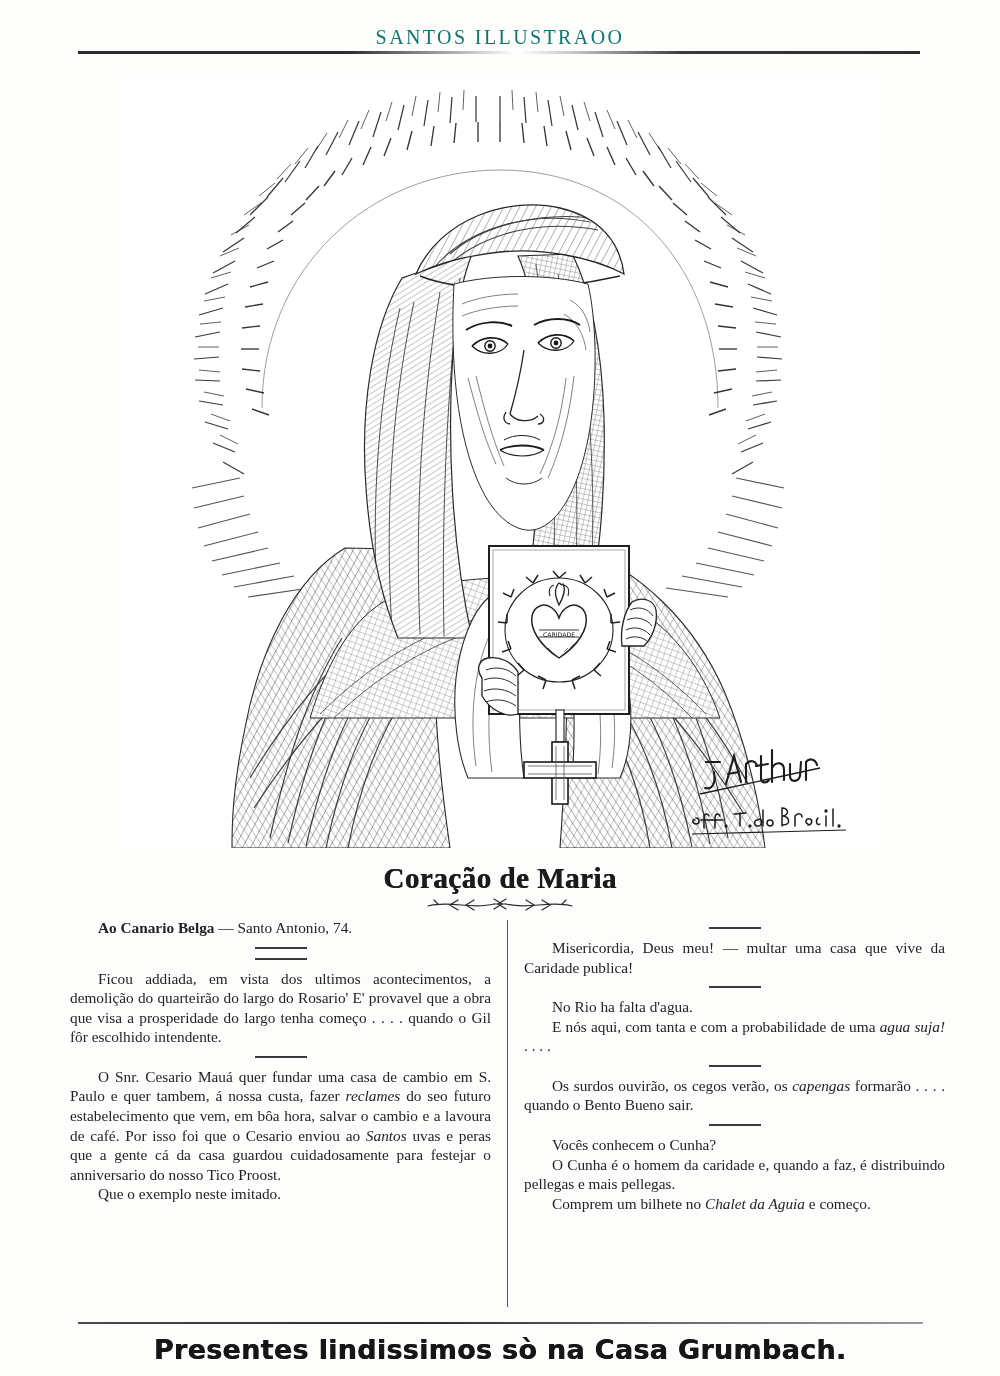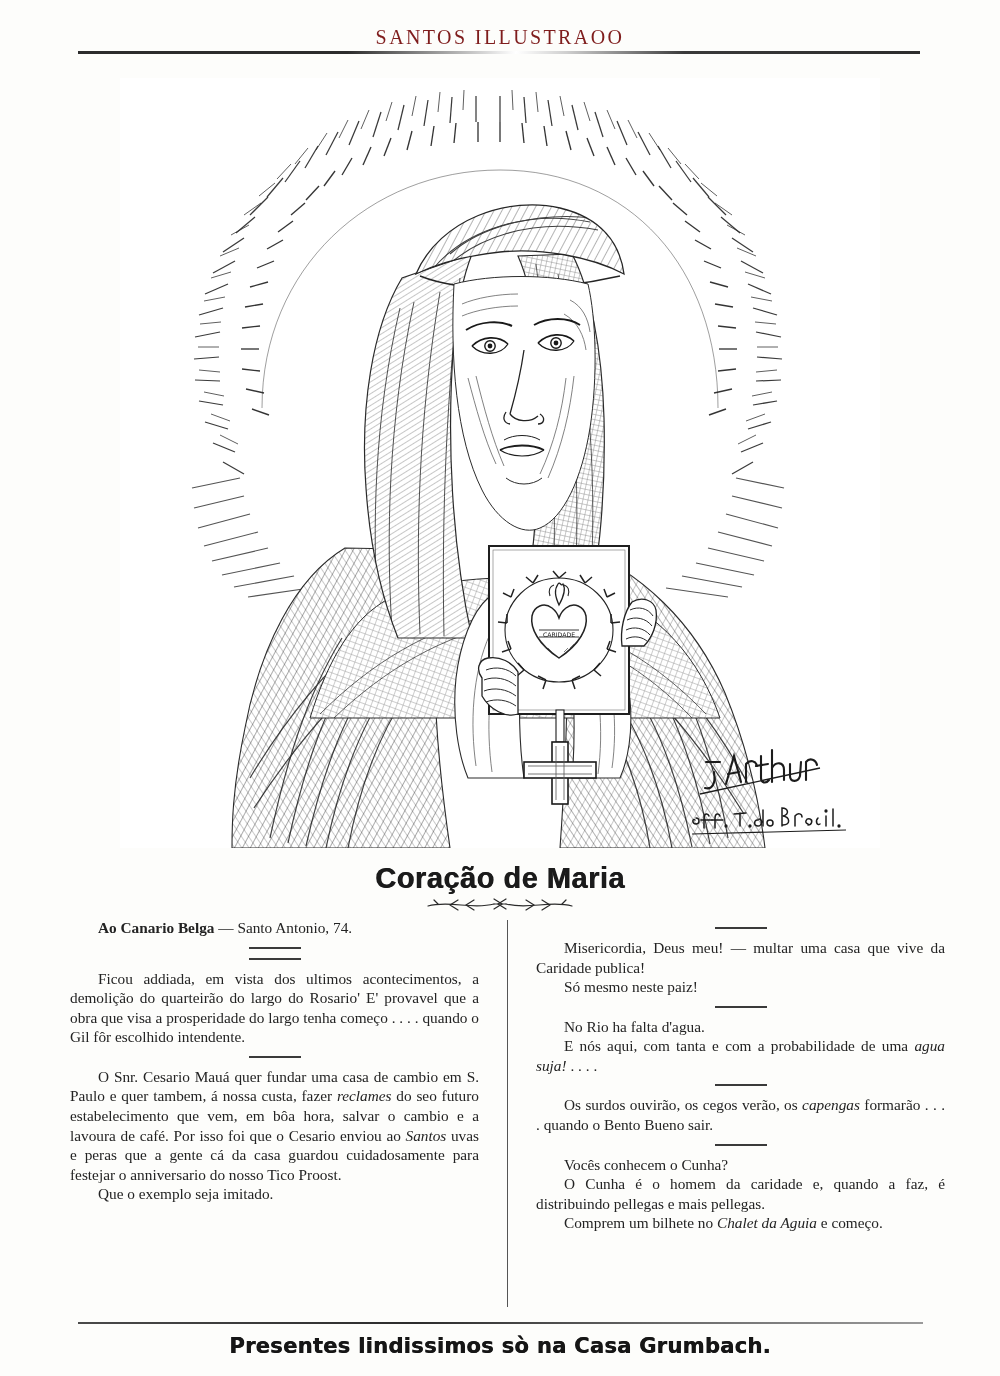--- a/index.html
+++ b/index.html
@@ -26,21 +26,21 @@
     position: absolute;
     top: 26px;
     left: 0;
     width: 1000px;
     text-align: center;
   }
   .masthead-title {
     font-family: "Liberation Serif", serif;
     font-size: 20px;
     letter-spacing: 2.4px;
-    color: #7f1d1d;
+    color: #0f766e;
     display: inline-block;
   }
   .rule-top {
     position: absolute;
     top: 51px;
     left: 78px;
     width: 842px;
     height: 3px;
     background: linear-gradient(to right,#2c2c2c 0%,#2c2c2c 32%,#bdbdbd 46%,#ffffff 52%,#cfcfcf 58%,#3a3a3a 72%,#2c2c2c 100%);
   }
@@ -57,39 +57,38 @@
 
   
   .article-head {
     position: absolute;
     top: 862px;
     left: 0;
     width: 1000px;
     text-align: center;
   }
   .article-title {
-    font-family: Liberation Sans, sans-serif;
+    font-family: Liberation Serif, serif;
     font-weight: bold;
     font-size: 29px;
     letter-spacing: 0.5px;
     color: #1b1b1b;
     text-shadow: 0.6px 0 0 #1b1b1b;
   }
   .ornament { margin-top: 1px; height: 18px; }
   .ornament svg { height: 18px; }
 
   
   .columns {
     position: absolute;
     top: 918px;
     left: 70px;
     width: 875px;
     height: 395px;
     display: flex;
-    gap: 12px;
   }
   .col {
     width: 425px;
     font-size: 15.3px;
     line-height: 1.28;
     text-align: justify;
     color: #232323;
   }
   .col-left { padding-right: 16px; }
   .col-divider {
@@ -123,21 +122,21 @@
   .footer-ad {
     position: absolute;
     top: 1334px;
     left: 0;
     width: 1000px;
     text-align: center;
   }
   .footer-ad-text {
     font-family: "DejaVu Sans", sans-serif;
     font-weight: bold;
-    font-size: 21px;
+    font-size: 27px;
     letter-spacing: 0.3px;
     color: #161616;
     text-shadow: 0.5px 0 0 #161616;
   }
 </style>
 </head>
 <body>
 
 <div class="page">
 
@@ -647,33 +646,32 @@
 
       <div class="sep"></div>
 
       <div class="blk">
         <p class="para">Ficou addiada, em vista dos ultimos acontecimentos, a demolição do quarteirão do largo do Rosario' E' provavel que a obra que visa a prosperidade do largo tenha começo . . . . quando o Gil fôr escolhido intendente.</p>
       </div>
       <div class="sep"></div>
 
       <div class="blk">
         <p class="para"><span>O Snr. Cesario Mauá quer fundar uma casa de cambio em S. Paulo e quer tambem, á nossa custa, fazer </span><span class="ital">reclames</span><span> do seo futuro estabelecimento que vem, em bôa hora, salvar o cambio e a lavoura de café. Por isso foi que o Cesario enviou ao </span><span class="ital">Santos</span><span> uvas e peras que a gente cá da casa guardou cuidadosamente para festejar o anniversario do nosso Tico Proost.</span></p>
-        <p class="para">Que o exemplo seja imitado.</p>
+        <p class="para">Que o exemplo neste imitado.</p>
       </div>
     </div>
 
     <div class="col-divider"></div>
 
     <div class="col col-right">
 
       <div class="sep"></div>
 
       <div class="blk">
         <p class="para">Misericordia, Deus meu! — multar uma casa que vive da Caridade publica!</p>
-        <p class="para">Só mesmo neste paiz!</p>
       </div>
       <div class="sep"></div>
 
       <div class="blk">
         <p class="para">No Rio ha falta d'agua.</p>
         <p class="para"><span>E nós aqui, com tanta e com a probabilidade de uma </span><span class="ital">agua suja!</span><span> . . . .</span></p>
       </div>
       <div class="sep"></div>
 
       <div class="blk">

